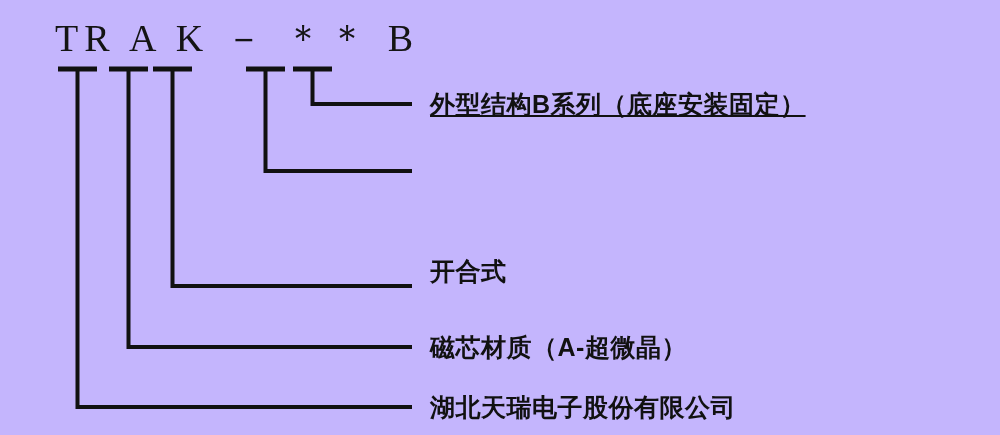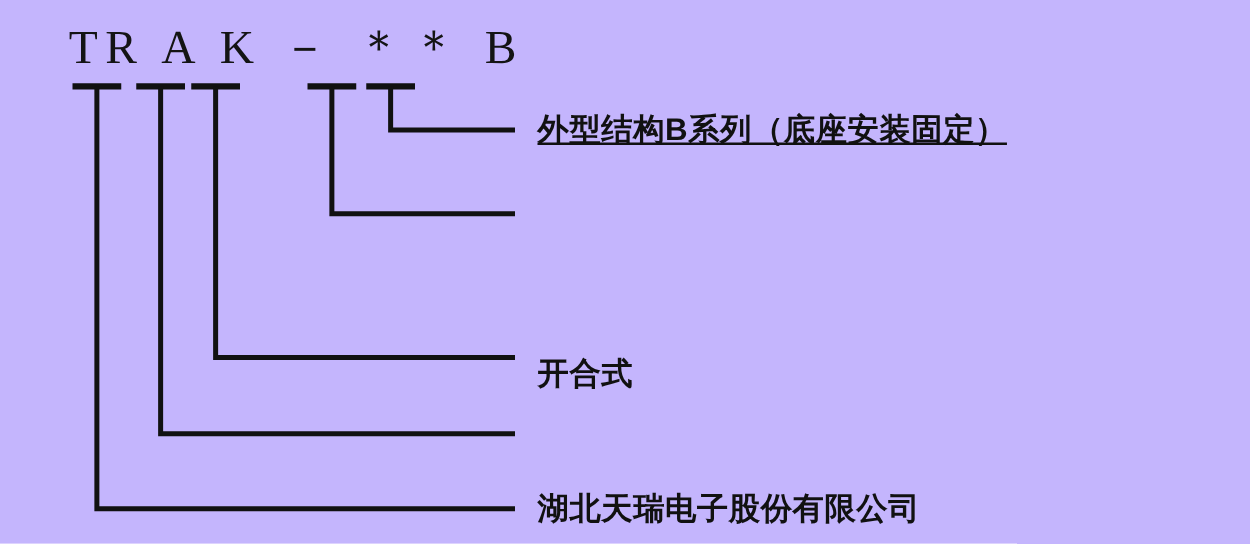--- a/index.html
+++ b/index.html
@@ -82,18 +82,19 @@
     <path class="leader-line" d="M 172.5 69 L 172.5 286 L 412 286"></path>
 
     <path class="leader-line" d="M 128.5 69 L 128.5 347 L 412 347"></path>
 
     <path class="leader-line" d="M 77.5 69 L 77.5 407 L 412 407"></path>
   </svg>
 
   <div class="callout-label" style="left:430px; top:89px;text-decoration:underline;">外型结构B系列（底座安装固定）</div>
 
 
-  <div class="callout-label" style="left:430px; top:284px;text-align:center;">开合式</div>
+  <div class="callout-label" style="left:430px; top:256px;text-align:center;">开合式</div>
 
+  <div class="callout-label" style="left:430px; top:332px;">磁芯材质（A-超微晶）</div>
 
   <div class="callout-label" style="left:430px; top:392px;">湖北天瑞电子股份有限公司</div>
 
 </div>
 
 </body></html>

